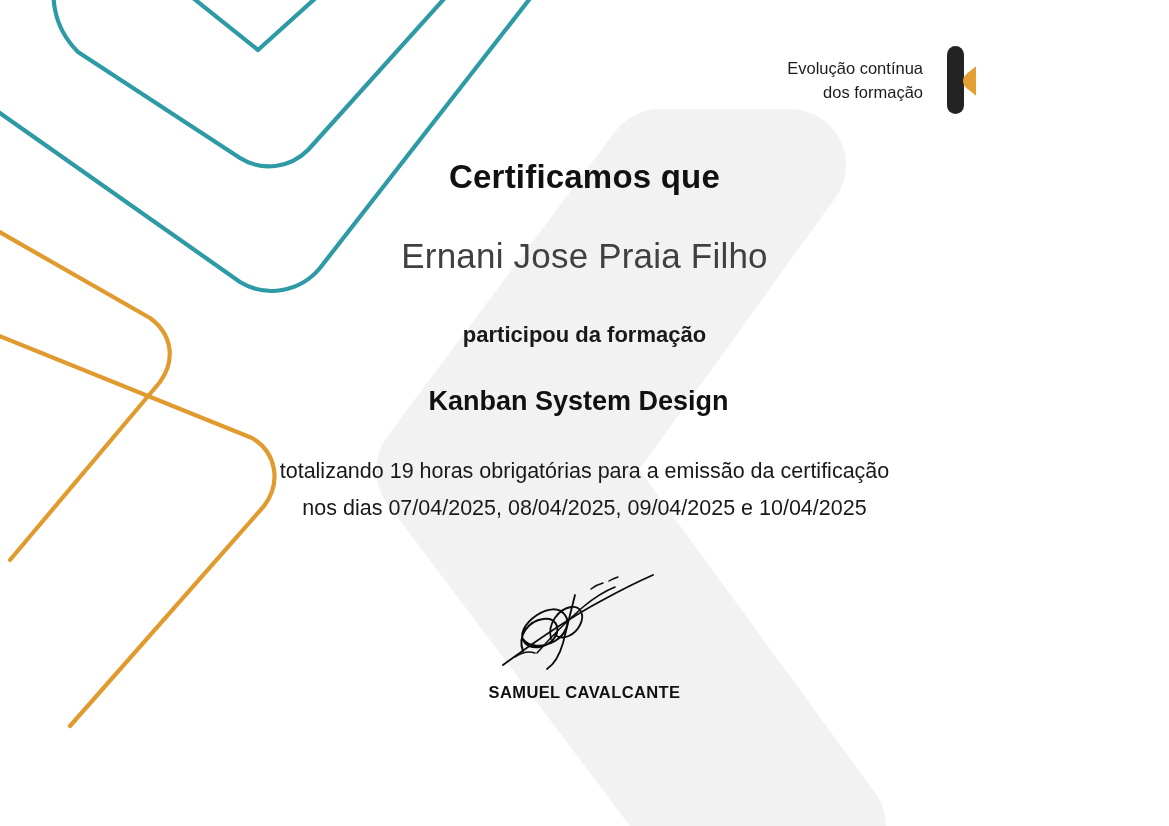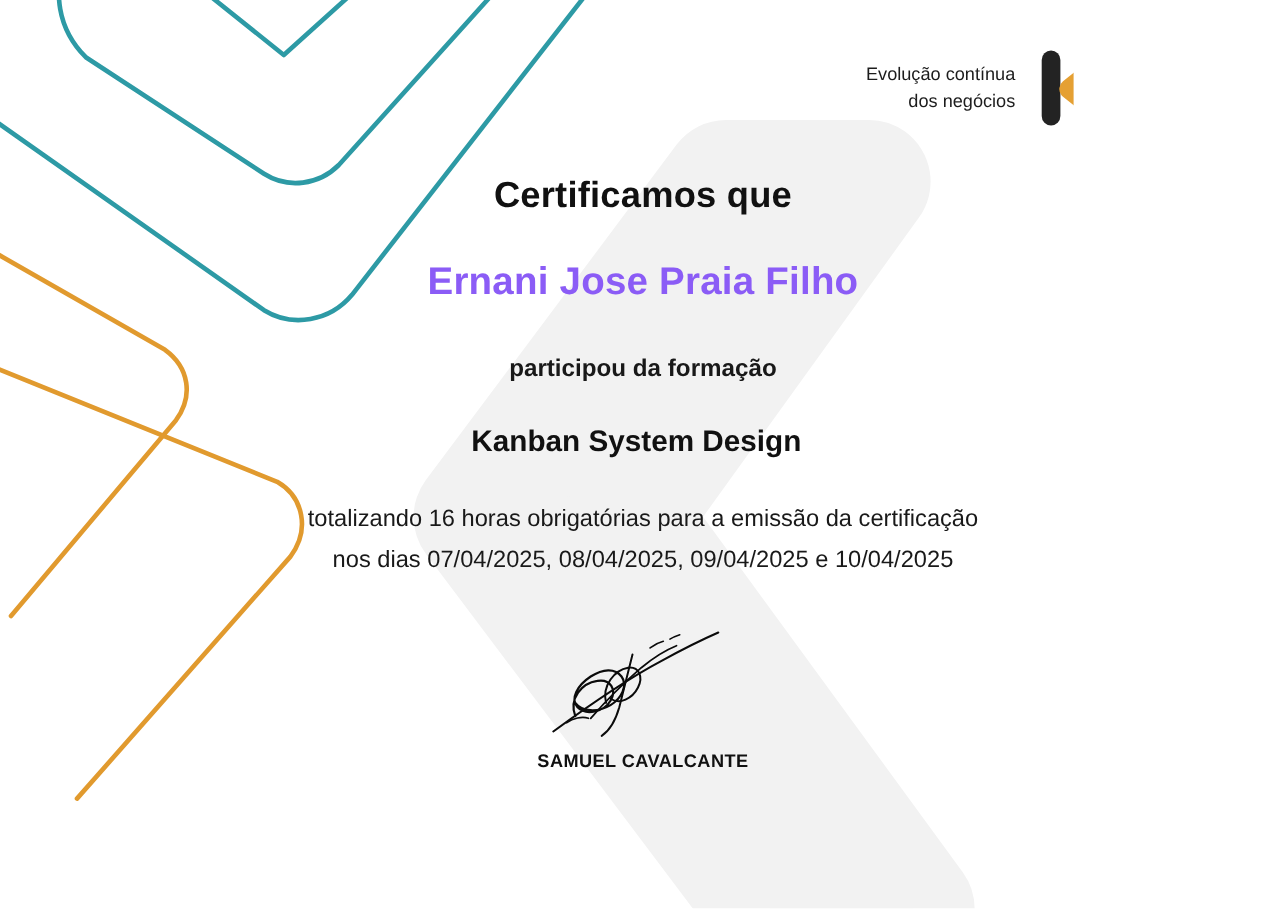--- a/index.html
+++ b/index.html
@@ -84,22 +84,22 @@
     font-weight: bold;
     color: #111111;
     letter-spacing: 0.2px;
   }
   .line-recipient {
     position: absolute;
     top: 236px;
     left: 0;
     right: 0;
     font-size: 35px;
-    font-weight: bold;
-    color: #8b5cf6;
+    font-weight: normal;
+    color: #404040;
     letter-spacing: 0.2px;
   }
   .line-participou {
     position: absolute;
     top: 322px;
     left: 0;
     right: 0;
     font-size: 22px;
     font-weight: bold;
     color: #191919;
@@ -188,21 +188,21 @@
 
       <path d="M -40 320 L 252 438 C 276 452 282 482 264 506 L 70 726" stroke="#e19a2e"></path>
     </g>
   </svg>
 
   <div class="content">
 
     <div class="brand-block">
       <div class="brand-tagline">
         <div>Evolução contínua</div>
-        <div>dos negócios</div>
+        <div>dos formação</div>
       </div>
 
       <svg class="logo-wrap" viewBox="0 0 176 78" xmlns="http://www.w3.org/2000/svg" role="img">
 
         <rect x="2" y="4" width="17" height="68" rx="8.5" fill="#232323"></rect>
 
         <path d="M 62 11 L 27 39 L 62 67" fill="none" stroke="#e5a033" stroke-width="18" stroke-linecap="round" stroke-linejoin="round"></path>
 
         <path d="M 63 21 C 67 9 80 4 93 5 C 108 6 116 16 115 26 C 114 36 105 43 95 51 L 74 68" fill="none" stroke="#232323" stroke-width="16" stroke-linecap="round" stroke-linejoin="round"></path>
         <rect x="66" y="60" width="52" height="16" rx="8" fill="#232323"></rect>
@@ -215,21 +215,21 @@
 
     <div class="center-stack">
       <div class="line-certificamos">Certificamos que</div>
 
       <div class="line-recipient">Ernani Jose Praia Filho</div>
 
       <div class="line-participou">participou da formação</div>
 
       <div class="line-course">Kanban System Design</div>
 
-      <div class="line-hours">totalizando 16 horas obrigatórias para a emissão da certificação</div>
+      <div class="line-hours">totalizando 19 horas obrigatórias para a emissão da certificação</div>
 
       <div class="line-dates">nos dias 07/04/2025, 08/04/2025, 09/04/2025 e 10/04/2025</div>
     </div>
 
     <div class="signature-block">
       <svg class="signature-mark" viewBox="0 0 200 110" xmlns="http://www.w3.org/2000/svg" aria-hidden="true">
         <g fill="none" stroke="#0b0b0b" stroke-linecap="round" stroke-linejoin="round">
 
           <path d="M 18 100 C 48 78 82 54 116 36 C 136 25 152 17 168 10" stroke-width="1.9"></path>
 

